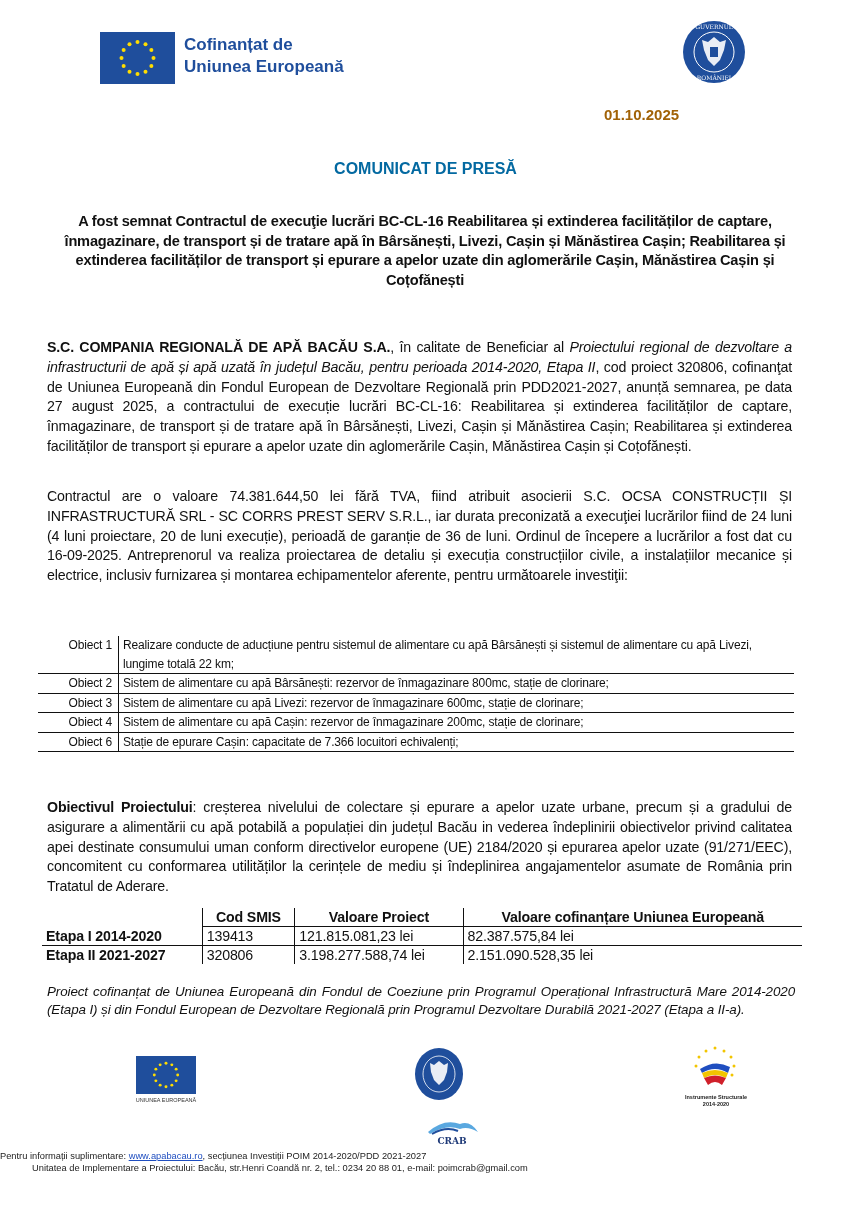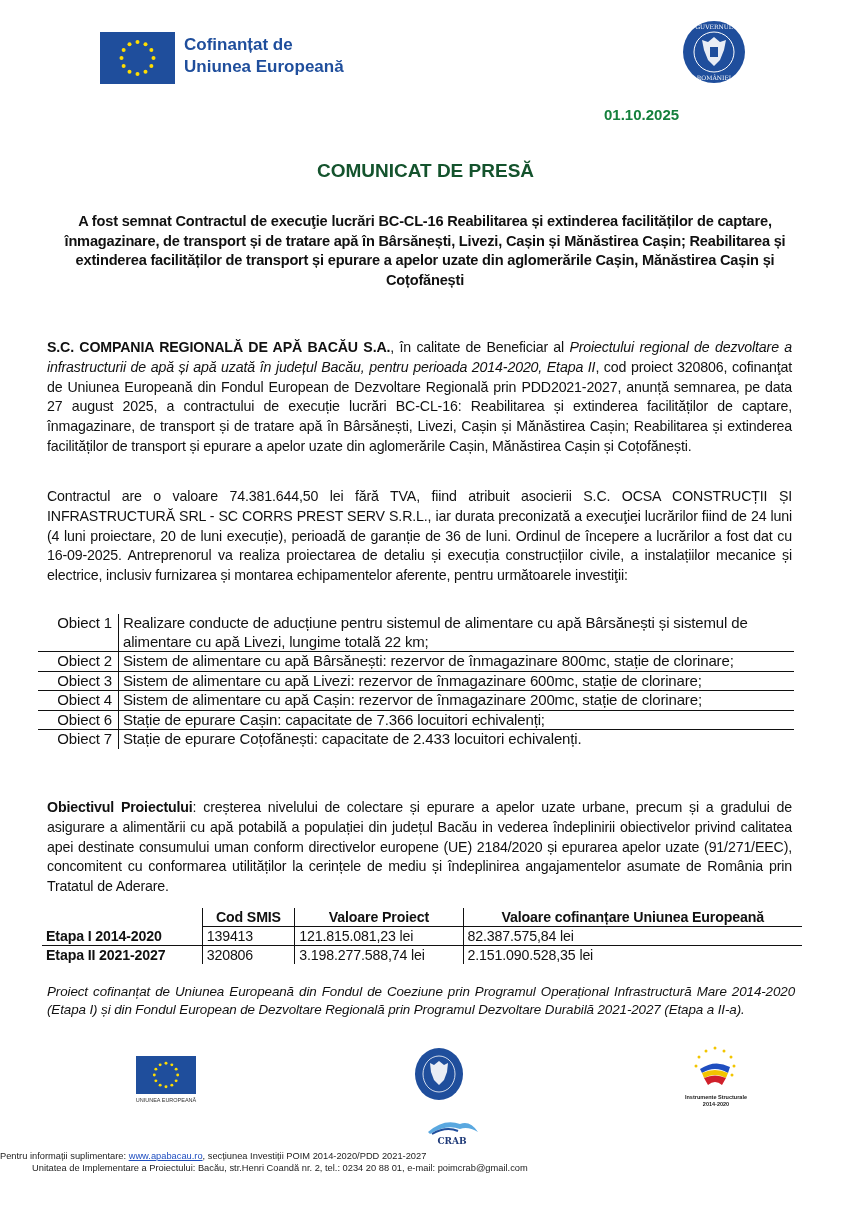--- a/index.html
+++ b/index.html
@@ -6,33 +6,33 @@
   body { width: 851px; height: 1205px; position: relative; overflow: hidden;
          font-family: "Liberation Sans", sans-serif; color: #111; }
   .abs { position: absolute; }
 
   
   .eu-logo { left: 100px; top: 32px; width: 75px; height: 52px; background: #1f4e9c; }
   .eu-stars { position: absolute; left: 0; top: 0; width: 75px; height: 52px; }
   .eu-text { left: 184px; top: 34px; color: #1f4e9c; font-weight: bold; font-size: 17px; line-height: 22px; }
   .gov-logo { left: 682px; top: 20px; width: 64px; height: 64px; }
 
-  .date { left: 604px; top: 106px; font-weight: bold; font-size: 15px; color: #15803d; }
-  .comunicat { left: 0; width: 851px; top: 160px; text-align: center; font-weight: bold; font-size: 19px; color: #14532d; }
+  .date { left: 604px; top: 106px; font-weight: bold; font-size: 15px; color: #a16207; }
+  .comunicat { left: 0; width: 851px; top: 160px; text-align: center; font-weight: bold; font-size: 16px; color: #0369a1; }
   .headline { left: 60px; width: 730px; top: 212px; text-align: center; font-weight: bold; font-size: 14.6px; line-height: 19.5px; letter-spacing: -0.2px; }
 
   .para { left: 47px; width: 745px; text-align: justify; font-size: 14.2px; line-height: 19.8px; letter-spacing: -0.15px; }
   .p1 { top: 338px; }
   .p2 { top: 487px; }
   .p3 { top: 798px; }
   .para b { font-weight: bold; }
   .para i { font-style: italic; }
 
   
-  .obj-table { left: 38px; top: 614px; width: 756px; border-collapse: collapse; font-size: 15px; letter-spacing: -0.15px; }
+  .obj-table { left: 38px; top: 636px; width: 756px; border-collapse: collapse; font-size: 12px; letter-spacing: -0.15px; }
   .obj-table td { padding: 0 4px; line-height: 18.5px; vertical-align: top; }
   .obj-table td.lbl { width: 70px; text-align: right; padding-right: 6px; border-right: 1px solid #111; white-space: nowrap; }
   .obj-table tr.bordered td { border-bottom: 1px solid #111; }
 
   
   .fin-table { left: 42px; top: 908px; width: 760px; border-collapse: collapse; font-size: 14.2px; letter-spacing: -0.15px; }
   .fin-table td, .fin-table th { padding: 0 4px; line-height: 18px; }
   .fin-table th { font-weight: bold; border-bottom: 1px solid #111; }
   .fin-table td.stage { text-align: left; font-weight: bold; white-space: nowrap; }
   .fin-table .vsep { border-left: 1px solid #111; }
@@ -113,24 +113,20 @@
         <td class="lbl">Obiect 3</td>
         <td>Sistem de alimentare cu apă Livezi: rezervor de înmagazinare 600mc, stație de clorinare;</td>
       </tr>
       <tr class="bordered">
         <td class="lbl">Obiect 4</td>
         <td>Sistem de alimentare cu apă Cașin: rezervor de înmagazinare 200mc, stație de clorinare;</td>
       </tr>
       <tr class="bordered">
         <td class="lbl">Obiect 6</td>
         <td>Stație de epurare Cașin: capacitate de 7.366 locuitori echivalenți;</td>
-      </tr>
-      <tr>
-        <td class="lbl">Obiect 7</td>
-        <td>Stație de epurare Coțofănești: capacitate de 2.433 locuitori echivalenți.</td>
       </tr>
     </tbody>
 </table>
 
 <div class="abs para p3">
   <b>Obiectivul Proiectului</b><span>: creșterea nivelului de colectare și epurare a apelor uzate urbane, precum și a gradului de asigurare a alimentării cu apă potabilă a populației din județul Bacău in vederea îndeplinirii obiectivelor privind calitatea apei destinate consumului uman conform directivelor europene (UE) 2184/2020 și epurarea apelor uzate (91/271/EEC), concomitent cu conformarea utilităților la cerințele de mediu și îndeplinirea angajamentelor asumate de România prin Tratatul de Aderare.</span>
 </div>
 
 <table class="abs fin-table">
   <thead>

